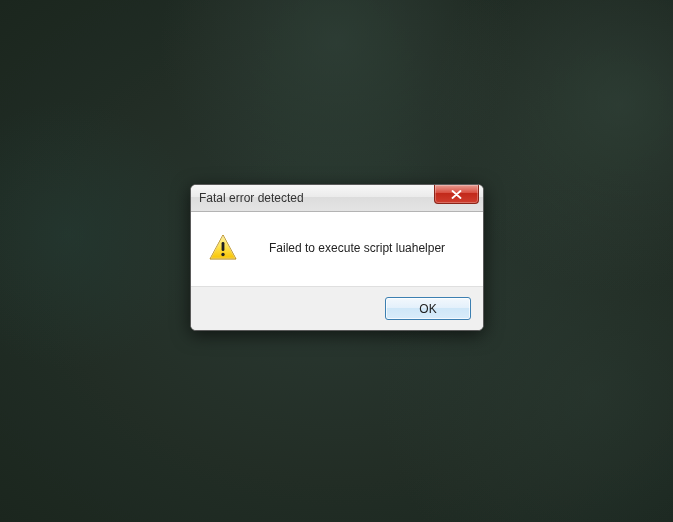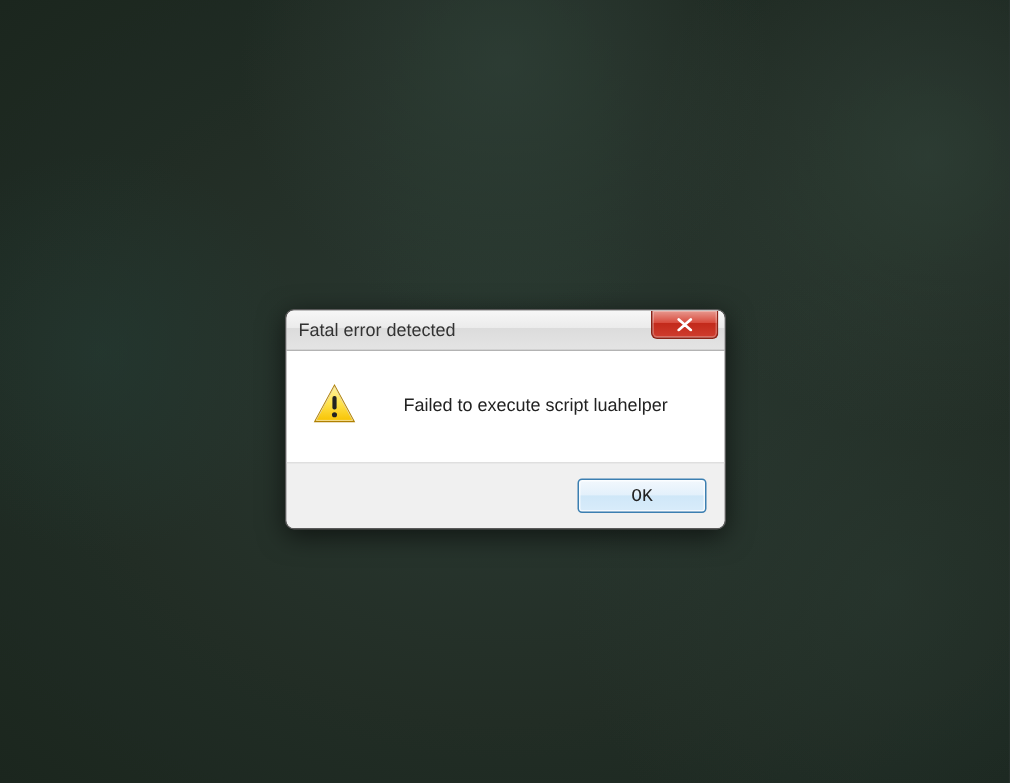--- a/index.html
+++ b/index.html
@@ -26,21 +26,21 @@
         radial-gradient(circle at 92% 20%, rgba(60, 78, 70, 0.5) 0%, transparent 25%),
         radial-gradient(circle at 10% 45%, rgba(40, 65, 58, 0.5) 0%, transparent 20%),
         radial-gradient(circle at 88% 75%, rgba(50, 68, 60, 0.4) 0%, transparent 30%),
         radial-gradient(ellipse at center, #2f3e37 0%, #263129 60%, #202a23 100%);
       filter: contrast(1.05);
     }
     
     .dialog {
       position: absolute;
       left: 190px;
-      top: 206px;
+      top: 184px;
       width: 294px;
       background: #fff;
       border: 1px solid #5a5a5a;
       border-radius: 6px;
       box-shadow: 0 0 0 1px rgba(255,255,255,0.35) inset, 0 4px 18px rgba(0,0,0,0.6);
       overflow: hidden;
     }
     
     .titlebar {
       height: 27px;
@@ -106,21 +106,20 @@
       color: #222;
       font-size: 12px;
     }
     
     .button-bar {
       background: #f0f0f0;
       border-top: 1px solid #dfdfdf;
       padding: 10px 12px;
       display: flex;
       justify-content: flex-end;
-      font-family: Liberation Mono, monospace;
     }
     
     .ok-button {
       width: 86px;
       height: 23px;
       background: linear-gradient(to bottom, #f2f8fd 0%, #e3f0fb 48%, #cfe7f8 50%, #d9ecfa 100%);
       border: 1px solid #3c7fb1;
       border-radius: 3px;
       color: #222;
       font-size: 12px;

